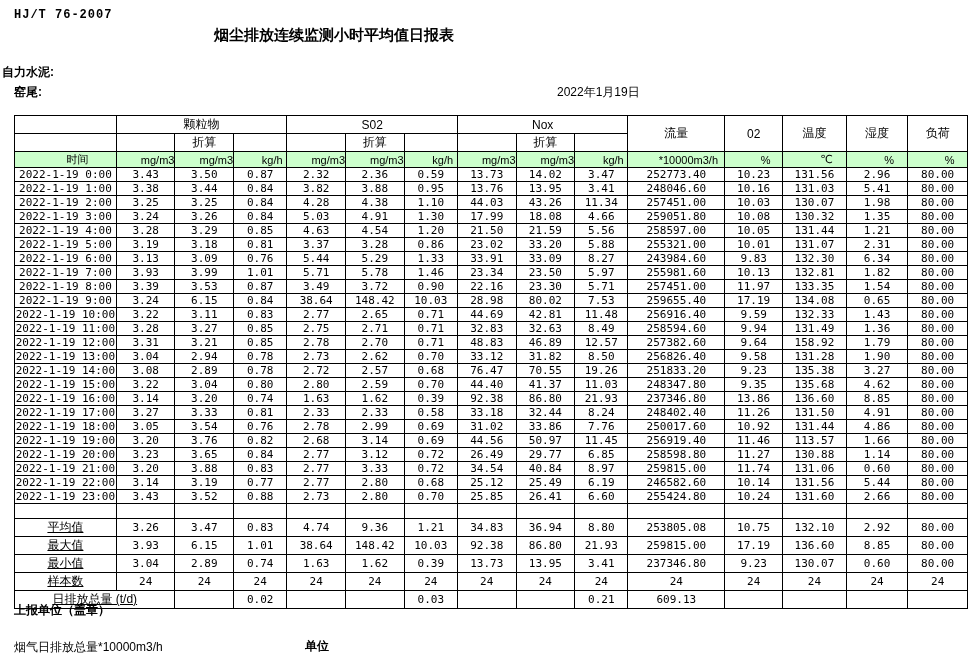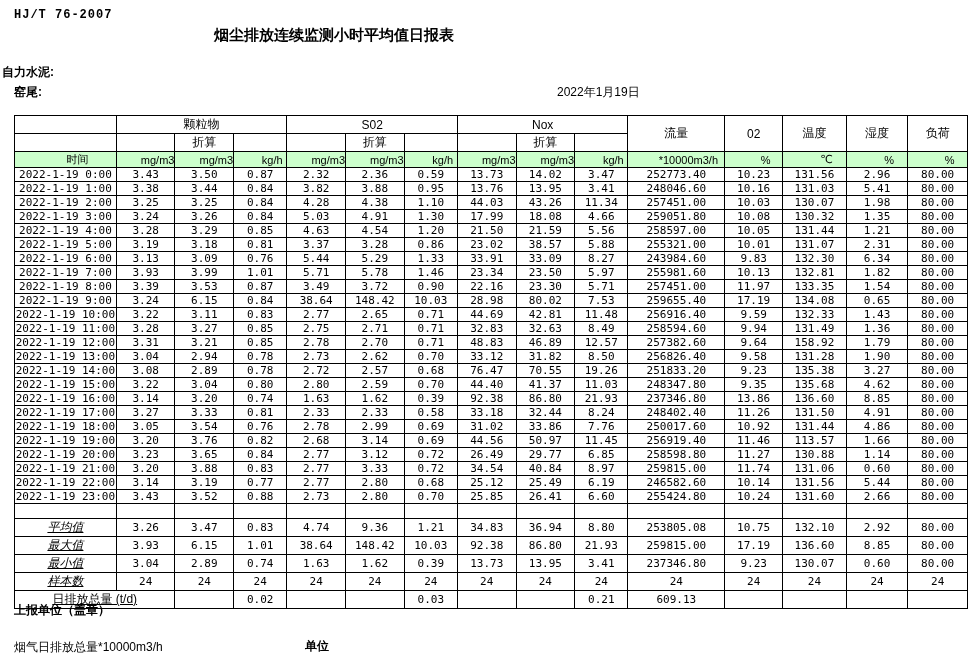--- a/index.html
+++ b/index.html
@@ -20,21 +20,21 @@
   table.report td{
     border:1px solid #000;text-align:center;vertical-align:middle;
     padding:0;white-space:nowrap;overflow:hidden;
   }
   thead td{font-size:12px;height:16px;}
   tr.units td{font-size:11px;height:13px;padding-left:24px;}
   .green{background:#ccffcc;}
   td.num, td.time{font-family:"DejaVu Sans Mono","Liberation Mono",monospace;font-size:11px;height:13px;}
   tr.spacer td{height:14px;}
   tr.sumrow td{height:16px;}
-  td.sumlabel{font-size:12px;text-decoration:underline;font-style:italic;}
+  td.sumlabel{font-size:12px;text-decoration:underline;}
   td.totlabel{font-size:12px;text-decoration:underline;text-align:left;padding-left:2px;}
   .footer1{left:14px;top:639px;font-weight:normal;font-size:12px;}
   .footer2{left:14px;top:602px;font-weight:bold;font-size:12px;}
   .footer3{left:305px;top:638px;font-weight:bold;font-size:12px;}
 </style>
 </head>
 <body>
 
 <div class="abs doc-code">HJ/T 76-2007</div>
 <div class="abs title">烟尘排放连续监测小时平均值日报表</div>
@@ -190,21 +190,21 @@
       </tr>
       <tr>
         <td class="time">2022-1-19 5:00</td>
         <td class="num">3.19</td>
         <td class="num">3.18</td>
         <td class="num">0.81</td>
         <td class="num">3.37</td>
         <td class="num">3.28</td>
         <td class="num">0.86</td>
         <td class="num">23.02</td>
-        <td class="num">38.57</td>
+        <td class="num">33.20</td>
         <td class="num">5.88</td>
         <td class="num">255321.00</td>
         <td class="num">10.01</td>
         <td class="num">131.07</td>
         <td class="num">2.31</td>
         <td class="num">80.00</td>
       </tr>
       <tr>
         <td class="time">2022-1-19 6:00</td>
         <td class="num">3.13</td>

